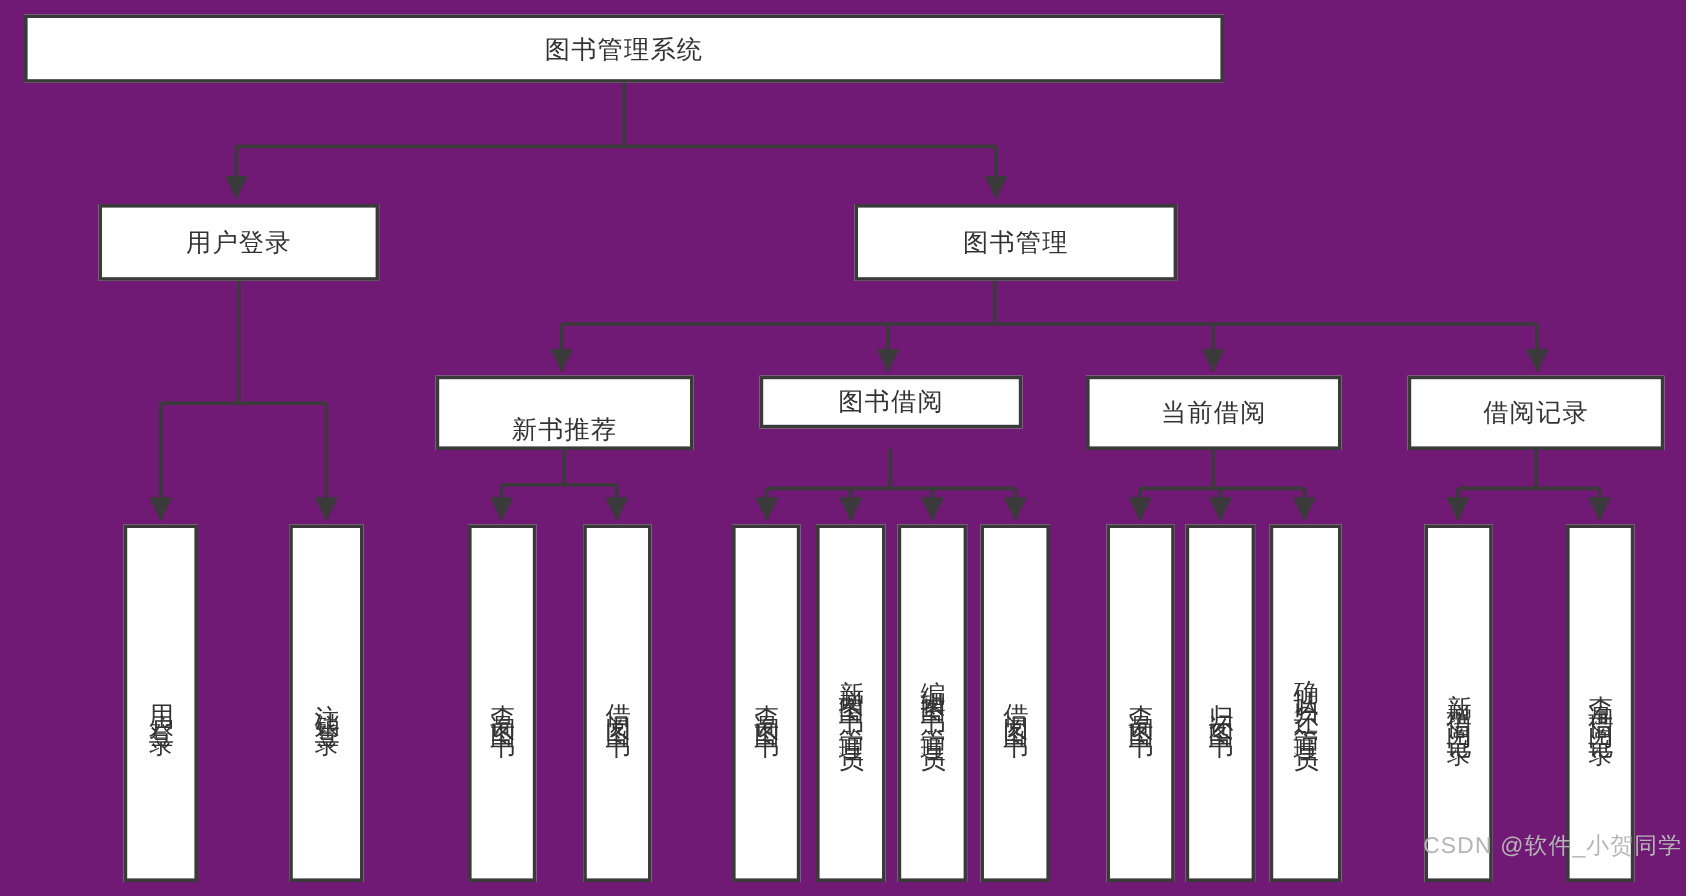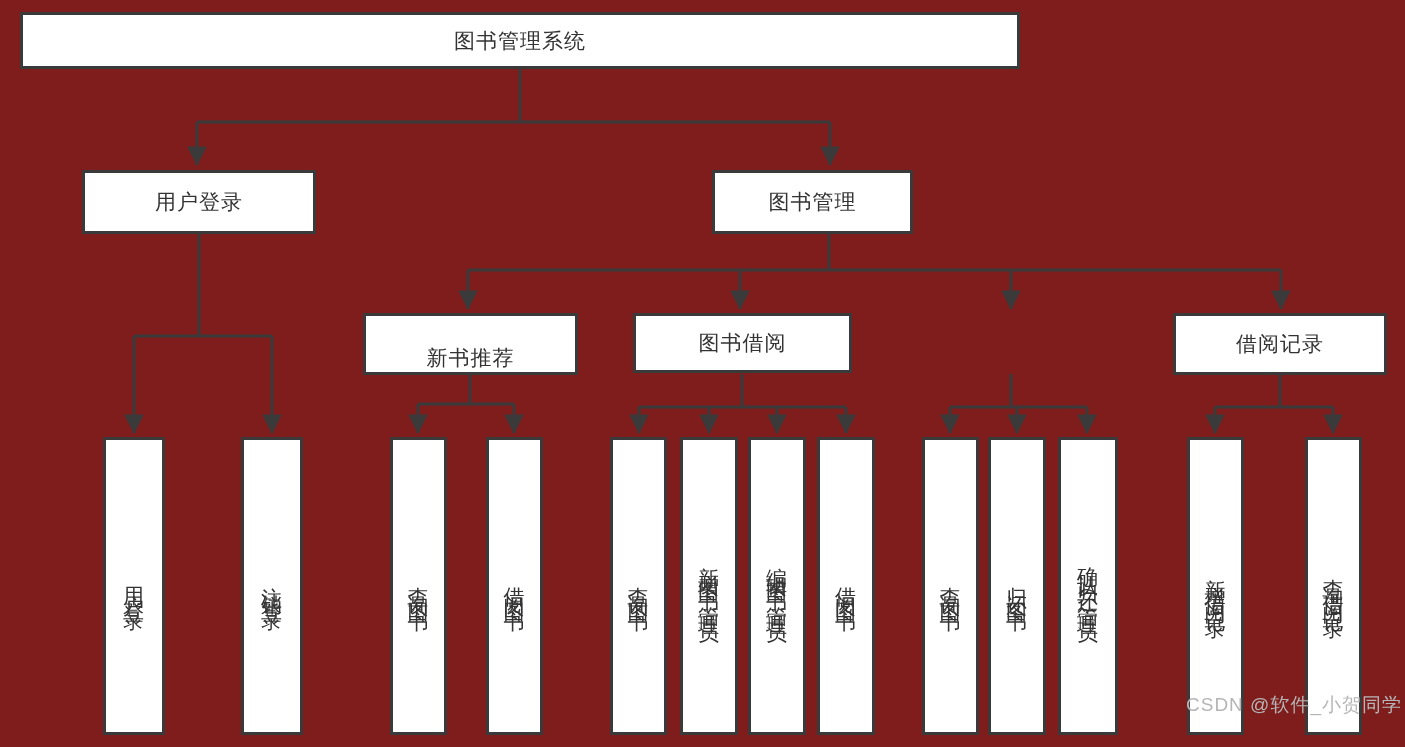--- a/index.html
+++ b/index.html
@@ -4,21 +4,21 @@
 <style>
   html, body {
     margin: 0;
     padding: 0;
     background: #ffffff;
   }
   .canvas {
     position: relative;
     width: 1405px;
     height: 747px;
-    background: #7f1d1d;
+    background: #701a75;
     font-family: "Liberation Sans", "DejaVu Sans", sans-serif;
     color: #333333;
     overflow: hidden;
   }
   svg.connectors {
     position: absolute;
     left: 0;
     top: 0;
     width: 1405px;
     height: 747px;
@@ -102,29 +102,32 @@
     </g>
   </svg>
 
   <div class="box" style="left:20px; top:12px; width:1000px; height:57px;">
     <span>图书管理系统</span>
   </div>
 
   <div class="box" style="left:82px; top:170px; width:234px; height:64px;">
     <span>用户登录</span>
   </div>
-  <div class="box" style="left:712px; top:170px; width:201px; height:64px;">
+  <div class="box" style="left:712px; top:170px; width:269px; height:64px;">
     <span>图书管理</span>
   </div>
 
   <div class="box" style="left:363px; top:313px; width:215px; height:62px;align-items:flex-end;">
     <span>新书推荐</span>
   </div>
-  <div class="box" style="left:633px; top:313px; width:219px; height:60px;">
+  <div class="box" style="left:633px; top:313px; width:219px; height:44px;">
     <span>图书借阅</span>
+  </div>
+  <div class="box" style="left:905px; top:313px; width:213px; height:62px;">
+    <span>当前借阅</span>
   </div>
   <div class="box" style="left:1173px; top:313px; width:214px; height:62px;">
     <span>借阅记录</span>
   </div>
 
   <div class="box leaf" style="left:103px; top:437px; width:62px; height:298px;">
     <span class="vtext">用户登录</span>
   </div>
   <div class="box leaf" style="left:241px; top:437px; width:62px; height:298px;">
     <span class="vtext">注销登录</span>

